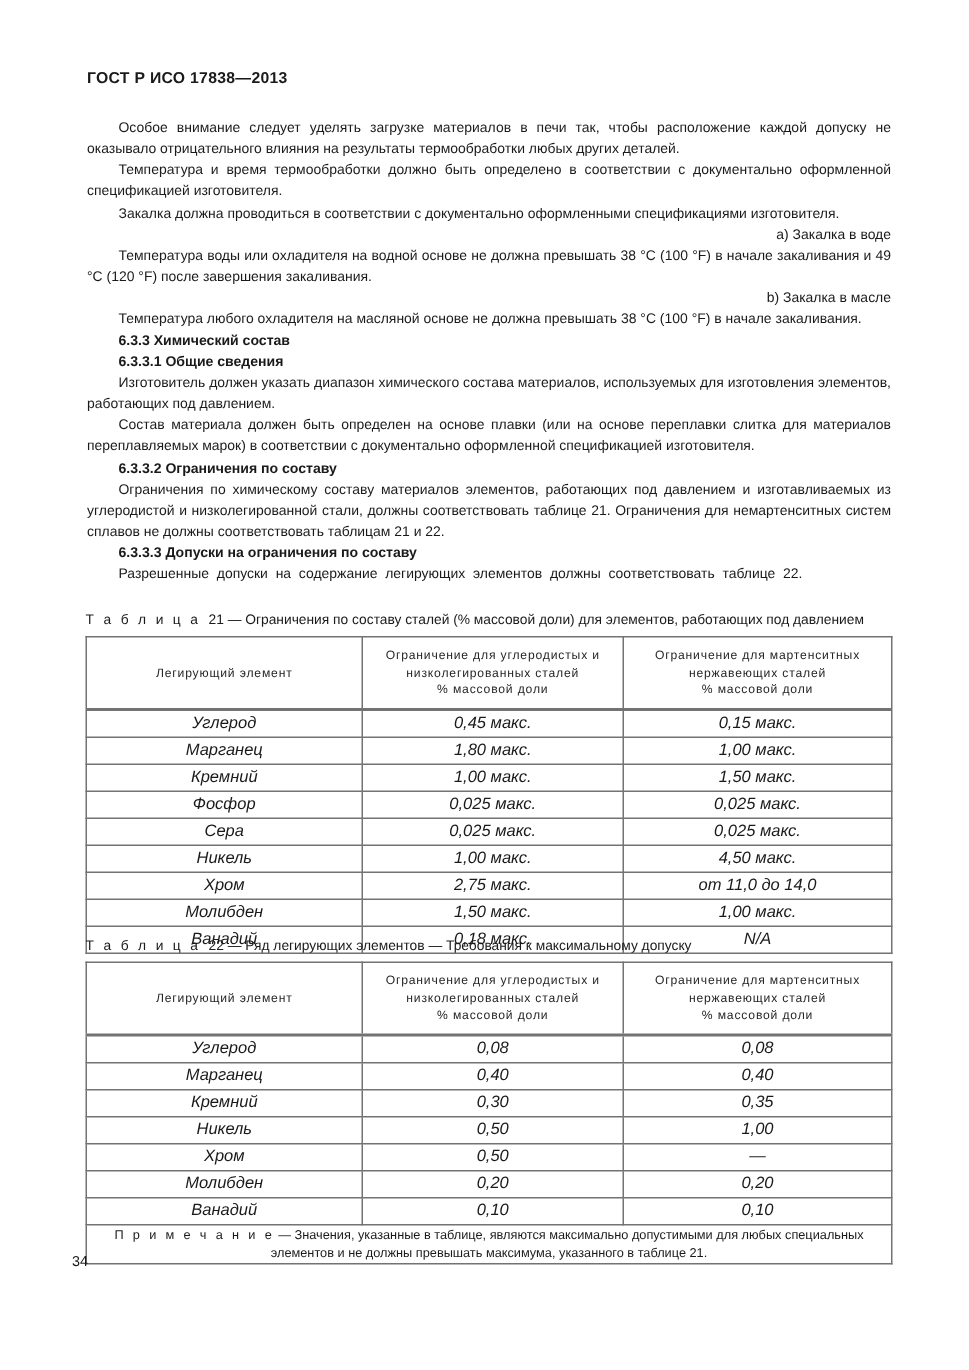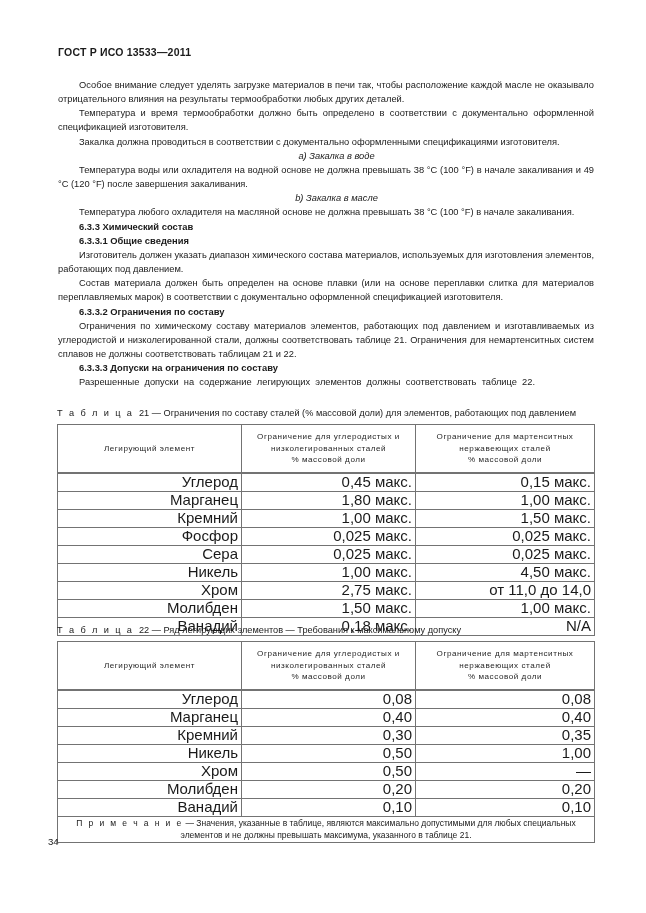--- a/index.html
+++ b/index.html
@@ -44,21 +44,21 @@
 
   p.para {
     margin: 0;
     font-size: 9.3px;
     line-height: 14.15px;
     text-align: justify;
     text-indent: 21px;
     text-justify: inter-word;
     hyphens: manual;
   }
-  p.para.nojust { text-align: center; font-style: italic; }
+  p.para.nojust { text-align: right; }
 
   h4.head {
     margin: 0;
     font-size: 9.4px;
     line-height: 14.15px;
     font-weight: bold;
     text-indent: 21px;
     text-align: left;
   }
 
@@ -91,26 +91,27 @@
   table.gost thead th {
     font-size: 8.1px;
     line-height: 11.6px;
     letter-spacing: 0.55px;
     text-align: center;
     padding: 6px 4px 6px 4px;
     border-bottom-width: 2px;
     color: #262626;
   }
   table.gost tbody td {
-    font-size: 15px;
+    font-size: 11px;
     line-height: 12px;
-    text-align: right;
+    text-align: center;
     height: 15px;
     padding: 1px 3px;
     color: #1a1a1a;
+    font-style: italic;
   }
   td.note-cell {
     text-align: center;
     font-size: 8.5px;
     line-height: 12.4px;
     padding: 5px 9px 6px 9px;
     border-top-width: 2px;
     height: auto;
   }
   td.note-cell .notelabel { letter-spacing: 1.9px; }
@@ -127,25 +128,25 @@
     left: 48px;
     top: 836px;
     font-size: 9.6px;
   }
 </style>
 </head>
 <body>
 
 <div class="page">
 
-  <div class="doc-header">ГОСТ Р ИСО 13533—2011</div>
+  <div class="doc-header">ГОСТ Р ИСО 17838—2013</div>
 
   <div class="content">
 
-    <p class="para">Особое внимание следует уделять загрузке материалов в печи так, чтобы расположение каждой масле не оказывало отрицательного влияния на результаты термообработки любых других деталей.</p>
+    <p class="para">Особое внимание следует уделять загрузке материалов в печи так, чтобы расположение каждой допуску не оказывало отрицательного влияния на результаты термообработки любых других деталей.</p>
     <p class="para">Температура и время термообработки должно быть определено в соответствии с документально оформленной спецификацией изготовителя.</p>
     <p class="para">Закалка должна проводиться в соответствии с документально оформленными спецификациями изготовителя.</p>
 
     <p class="para nojust">a) Закалка в воде</p>
     <p class="para">Температура воды или охладителя на водной основе не должна превышать 38 °C (100 °F) в начале закаливания и 49 °C (120 °F) после завершения закаливания.</p>
 
     <p class="para nojust">b) Закалка в масле</p>
     <p class="para">Температура любого охладителя на масляной основе не должна превышать 38 °C (100 °F) в начале закаливания.</p>
 
     <h4 class="head">6.3.3 Химический состав</h4>

